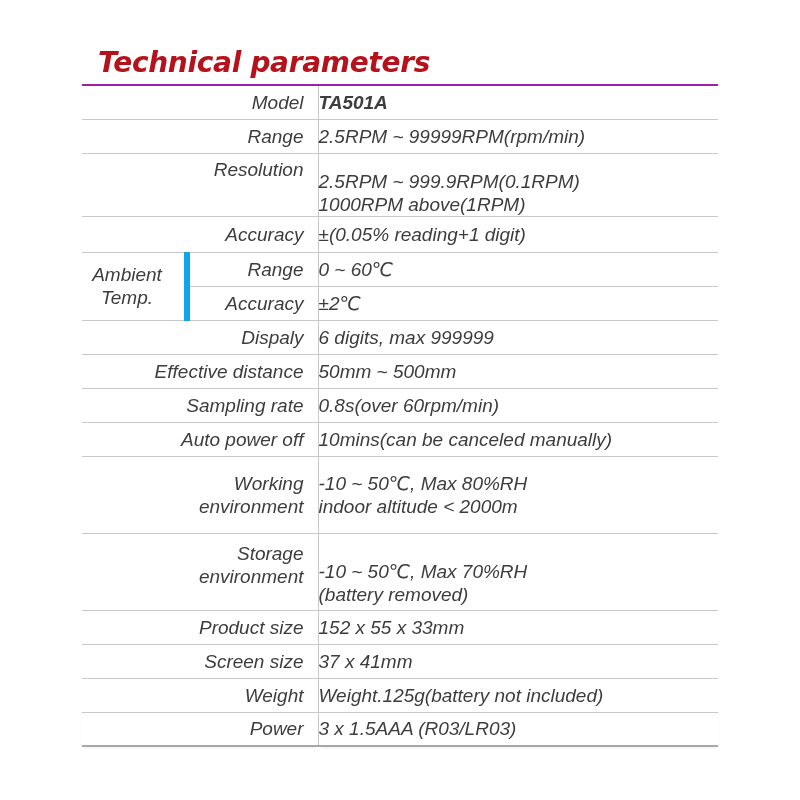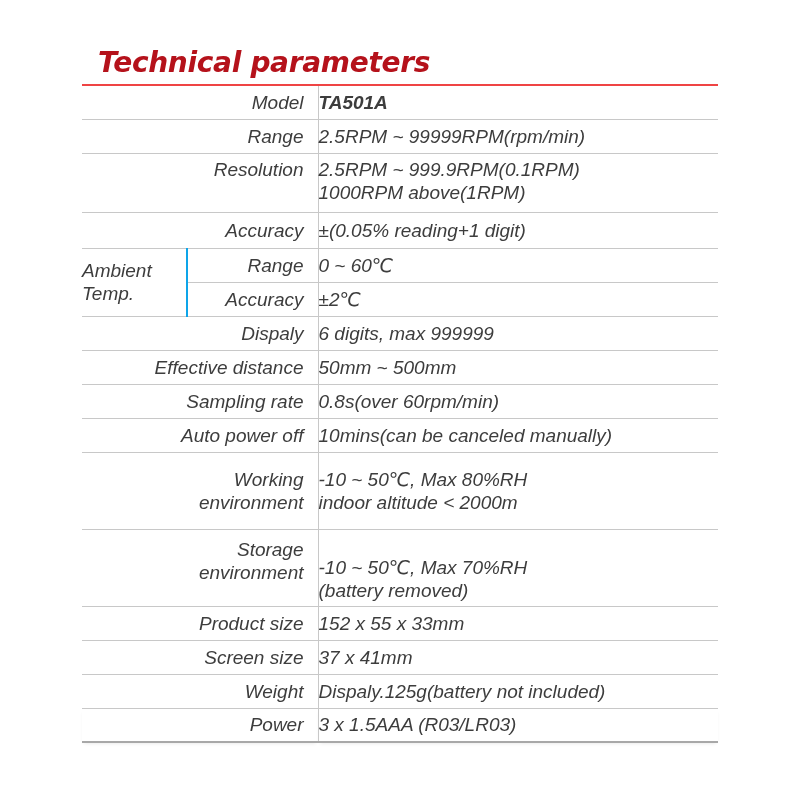--- a/index.html
+++ b/index.html
@@ -6,25 +6,25 @@
   body { width: 800px; height: 800px; position: relative; overflow: hidden;
          font-family: "Liberation Sans", "DejaVu Sans", sans-serif; color: #3a3a3a; }
   .title { position: absolute; left: 82px; top: 30px; margin: 16px;
            font-family: "DejaVu Sans", sans-serif; font-weight: bold; font-style: italic;
            font-size: 28px; letter-spacing: -0.3px; color: #b5121b; }
   .spec-table { position: absolute; left: 82px; top: 84px; width: 636px;
                 border-collapse: collapse; table-layout: fixed; }
   .spec-table td { border-top: 1.5px solid #c8c8c8; border-bottom: 1.5px solid #c8c8c8;
                    font-style: italic; font-size: 19px; line-height: 23px; padding: 0; 
                    color: #3d3d3d; }
-  .spec-table tr:first-child td { border-top: 2px solid #ef4444; margin-top: 38px; }
+  .spec-table tr:first-child td { border-top: 2px solid #a21caf; margin-top: 38px; }
   .spec-table tr:last-child td { border-bottom: 2px solid #a8a8a8;
                    box-shadow: 0 3px 4px -2px rgba(0,0,0,0.12); }
   .label { text-align: right; padding-right: 14px !important; border-right: 1px solid #c8c8c8; }
-  .group-label { text-align: left; padding-right: 12px !important; border-right: 2px solid #0ea5e9; }
+  .group-label { text-align: center; padding-right: 12px !important; border-right: 6px solid #0ea5e9; }
   .value { text-align: left; }
   .bold { font-weight: bold; }
   .h36 { height: 34px; }
   .h61 { height: 59px; }
   .h38 { height: 36px; }
   .h79 { height: 77px; }
   .multi span { display: block; }
 </style>
 </head>
 <body>
@@ -41,21 +41,21 @@
     <tr class="h36">
       <td colspan="2" class="label">Model</td>
       <td class="value bold">TA501A</td>
     </tr>
     <tr class="h36">
       <td colspan="2" class="label">Range</td>
       <td class="value">2.5RPM ~ 99999RPM(rpm/min)</td>
     </tr>
     <tr class="h61">
       <td colspan="2" class="label" style="vertical-align:top;padding-top:4px">Resolution</td>
-      <td class="value multi" style="vertical-align:top;padding-top:4px">
+      <td class="value multi" style="vertical-align:top;padding-top:16px">
         <span>2.5RPM ~ 999.9RPM(0.1RPM)</span>
         <span>1000RPM above(1RPM)</span>
       </td>
     </tr>
     <tr class="h38">
       <td colspan="2" class="label">Accuracy</td>
       <td class="value">±(0.05% reading+1 digit)</td>
     </tr>
     <tr class="h36">
       <td rowspan="2" class="group-label multi">
@@ -108,20 +108,20 @@
     <tr class="h36">
       <td colspan="2" class="label">Product size</td>
       <td class="value">152 x 55 x 33mm</td>
     </tr>
     <tr class="h36">
       <td colspan="2" class="label">Screen size</td>
       <td class="value">37 x 41mm</td>
     </tr>
     <tr class="h36">
       <td colspan="2" class="label">Weight</td>
-      <td class="value">Dispaly.125g(battery not included)</td>
+      <td class="value">Weight.125g(battery not included)</td>
     </tr>
     <tr class="h36">
       <td colspan="2" class="label">Power</td>
       <td class="value">3 x 1.5AAA (R03/LR03)</td>
     </tr>
   </tbody>
 </table>
 
 </body></html>

